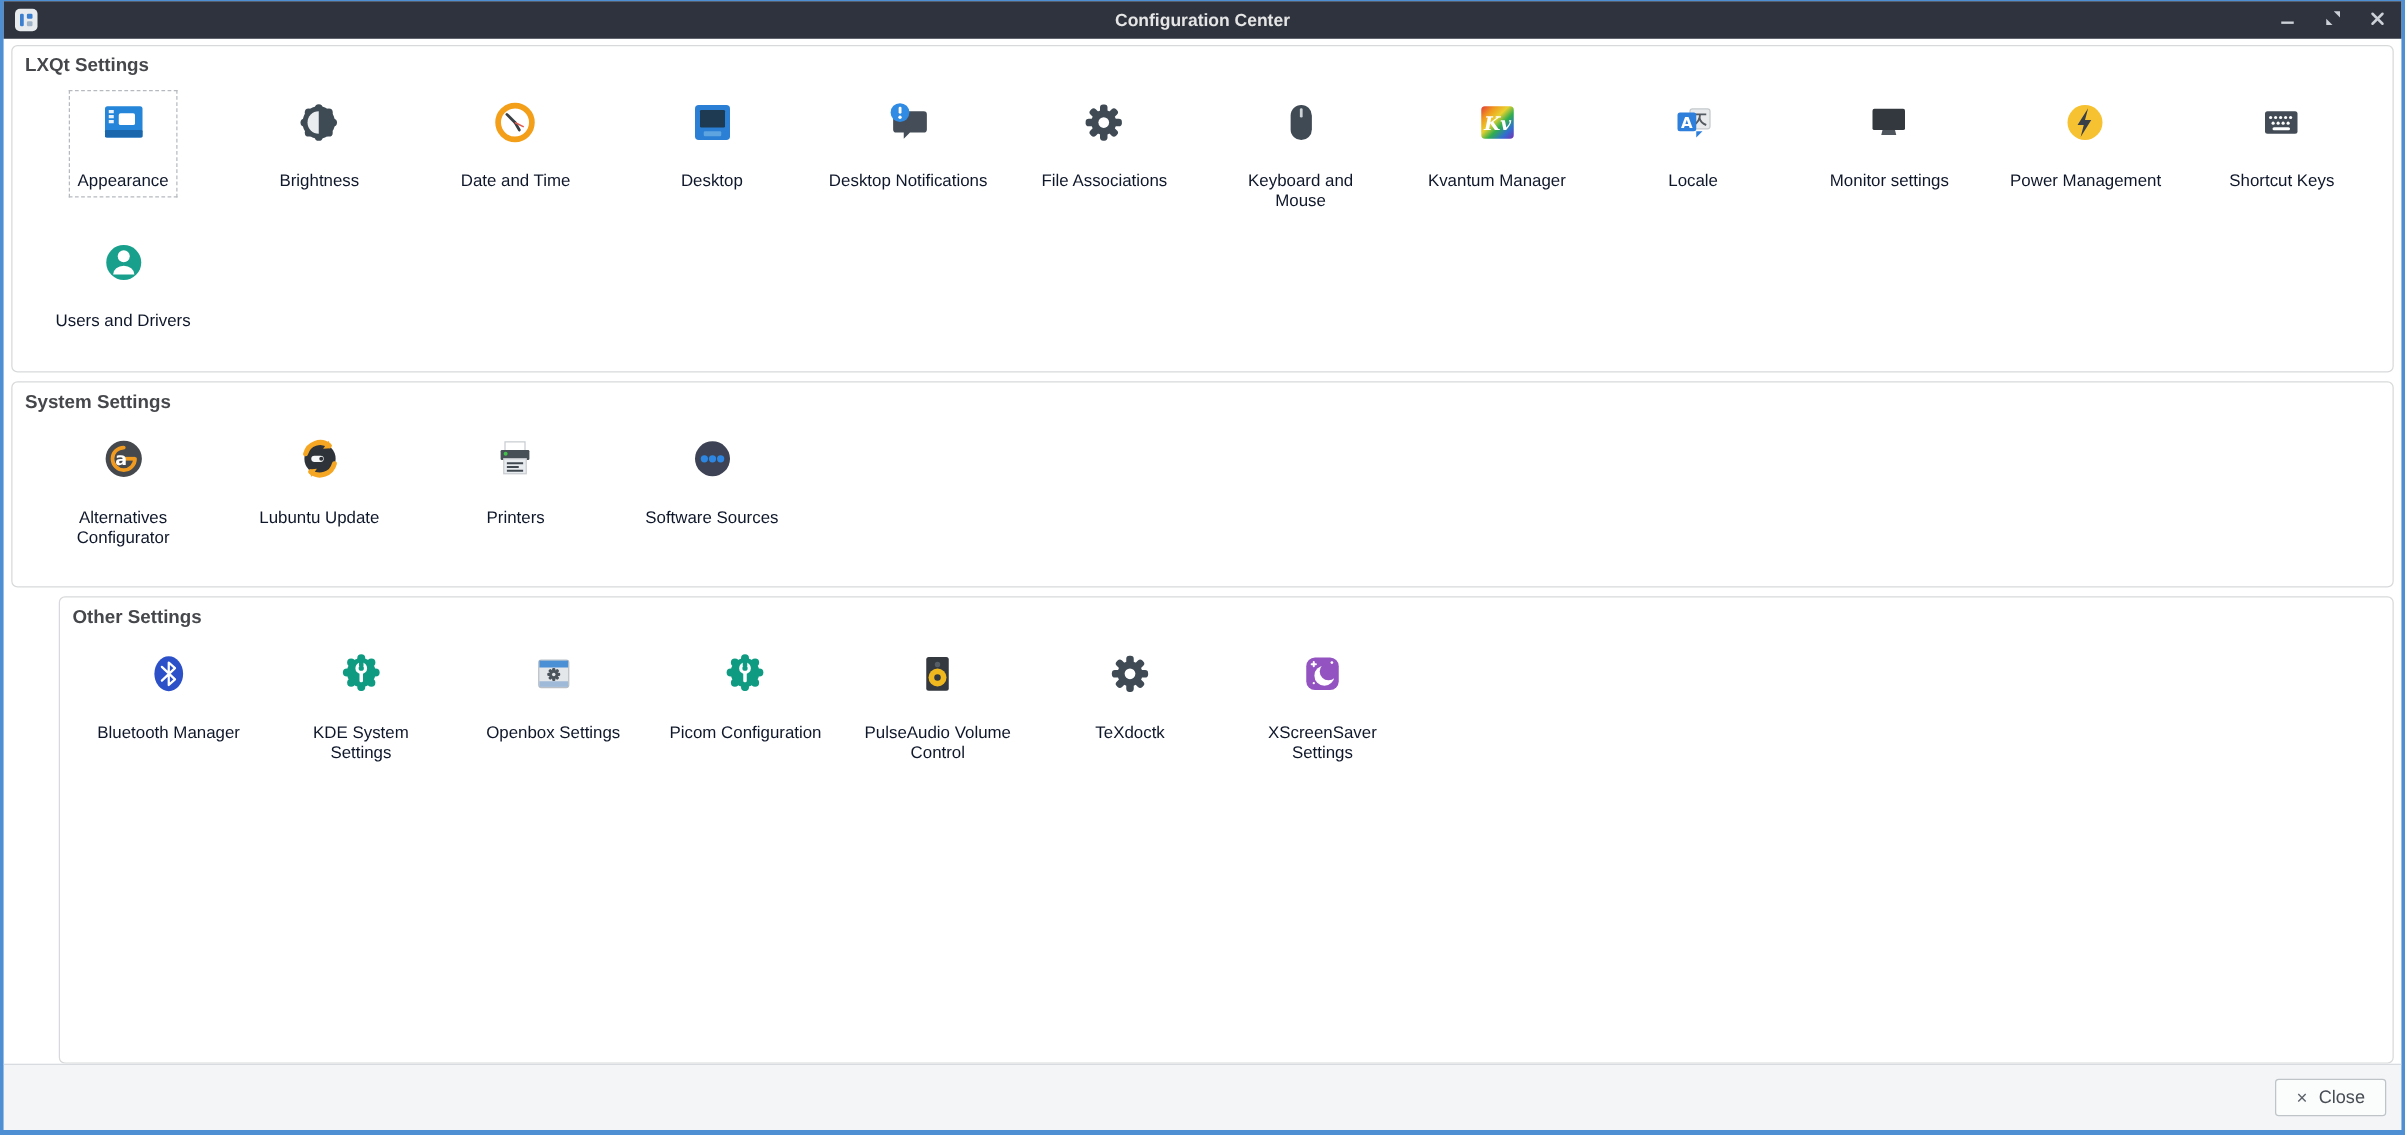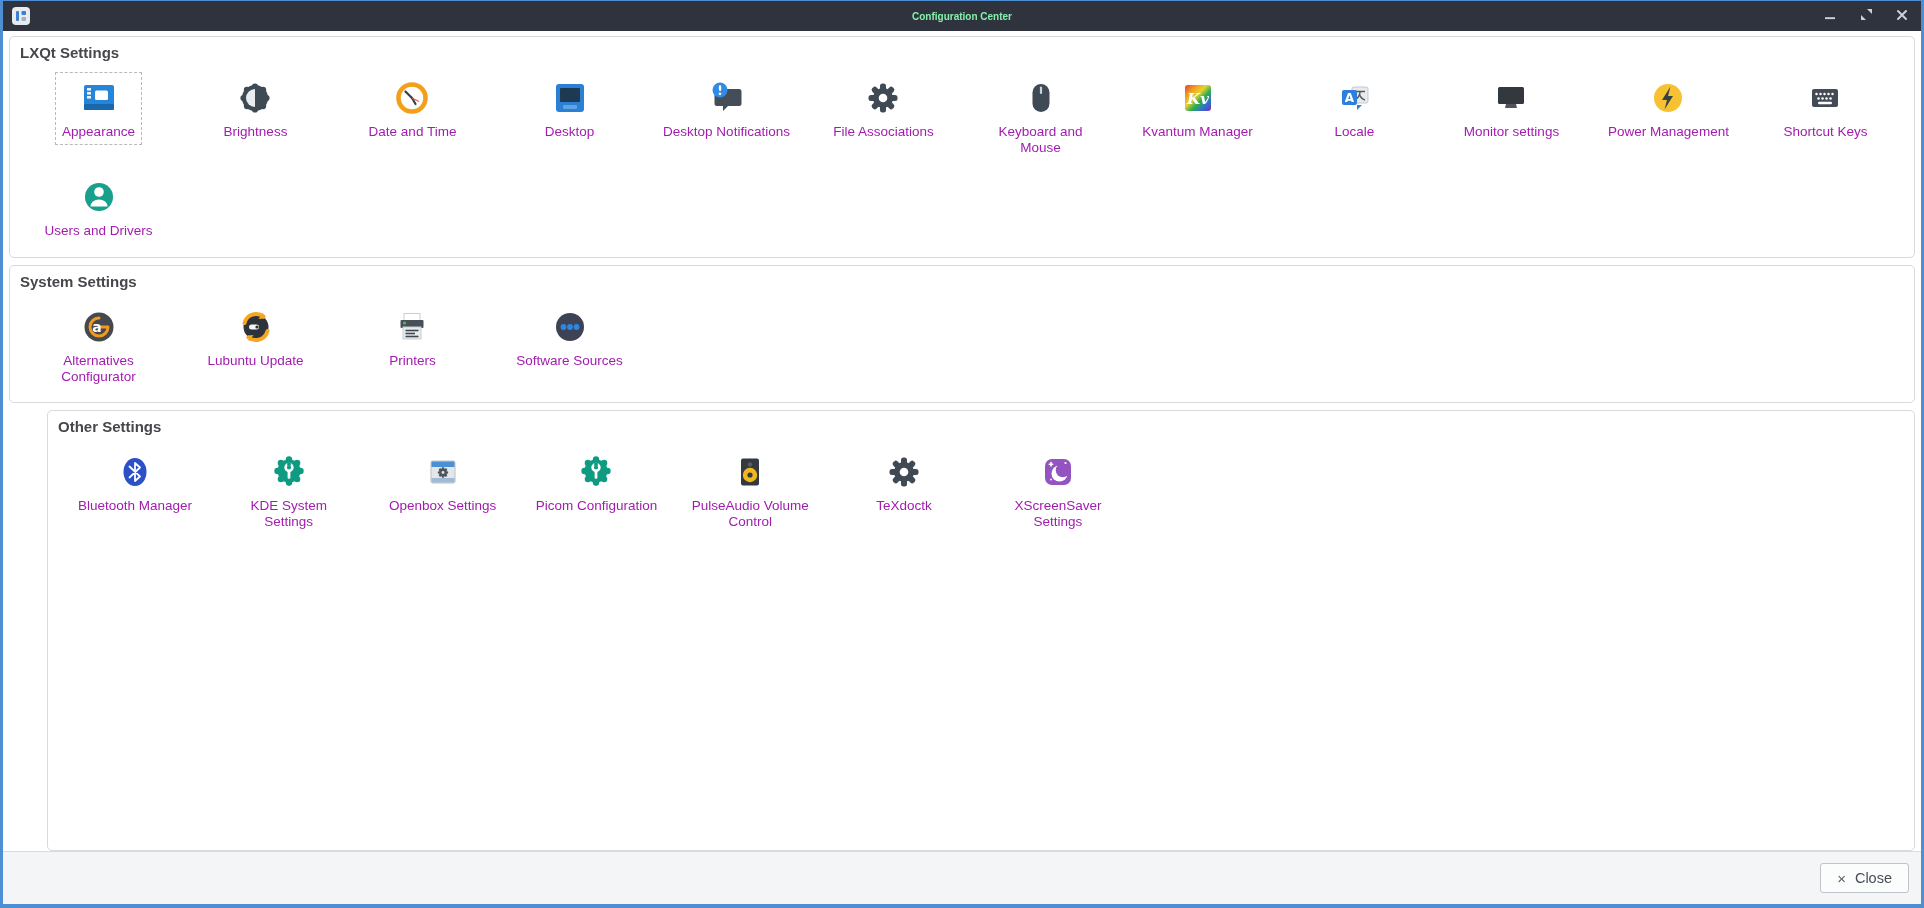--- a/index.html
+++ b/index.html
@@ -12,47 +12,47 @@
     display:flex; flex-direction:column; background:#fff;
   }
   
   .titlebar{
     height:30px; flex:0 0 30px; background:#2e333e;
     display:flex; align-items:center; padding:0 8px; position:relative;
   }
   .titlebar .appicon{ width:20px; height:20px; display:flex; }
   .titlebar .title{
     position:absolute; left:0; right:0; text-align:center;
-    color:#86efac; font-weight:bold; font-size:10px; pointer-events:none;
+    color:#e5e5e5; font-weight:bold; font-size:14px; pointer-events:none;
   }
   .win-controls{ margin-left:auto; display:flex; align-items:center; gap:14px; z-index:2; }
   .win-btn{ width:22px; height:22px; background:none; border:none; display:flex; align-items:center; justify-content:center; cursor:default; }
 
   
   .content{ flex:1 1 auto; background:#fff; padding:5px 6px 0 6px; display:flex; flex-direction:column; overflow:hidden; }
   .group{
     border:1px solid #d8d9da; border-radius:5px; background:#fff;
-    margin-bottom:7px; padding:4px 8px 2px 8px; display:flex; flex-direction:column;
+    margin-bottom:7px; padding:4px 8px 16px 8px; display:flex; flex-direction:column;
   }
   .group:last-child{ flex:1 1 auto; margin-bottom:0;margin-left:38px; }
   .group-title{ font-weight:bold; font-size:15px; color:#45474b; padding:3px 2px 5px 2px; }
   .items{
     display:grid; grid-template-columns:repeat(12,1fr);
     row-gap:10px; padding:6px 2px 10px 2px; align-items:start;
   }
   .item{
-    display:flex; flex-direction:column; align-items:center; gap:6px;
+    display:flex; flex-direction:column; align-items:center; gap:19px;
     justify-self:center; padding:5px 6px 4px 6px;
     border:1px dashed transparent; max-width:152px;
   }
   .item.focused{ border-color:#b6babf; }
   .item .icon{ width:40px; height:40px; display:block; }
   .item .icon svg{ width:40px; height:40px; display:block; }
   .item .label{
-    font-size:13.5px; color:#a21caf; text-align:center; line-height:1.2; max-width:128px;
+    font-size:13.5px; color:#0f172a; text-align:center; line-height:1.2; max-width:128px;
   }
 
   
   .footer{
     flex:0 0 53px; background:#f4f5f7; border-top:1px solid #d8dbdf;
     display:flex; align-items:center; justify-content:flex-end; padding:0 12px;
   }
   .close-btn{
     display:inline-flex; align-items:center; gap:9px;
     background:#fbfcfc; border:1px solid #bfc4c9; border-radius:3px;

